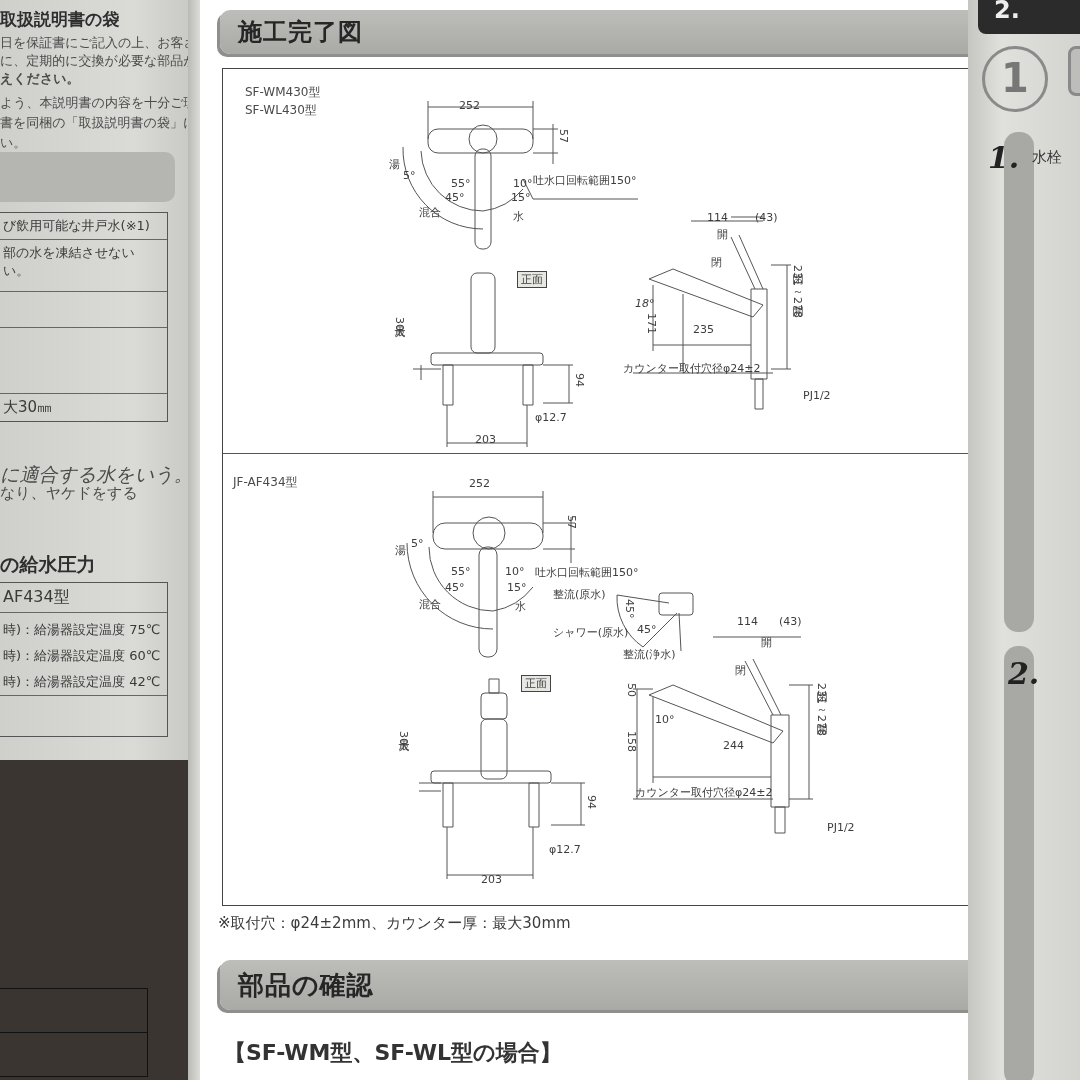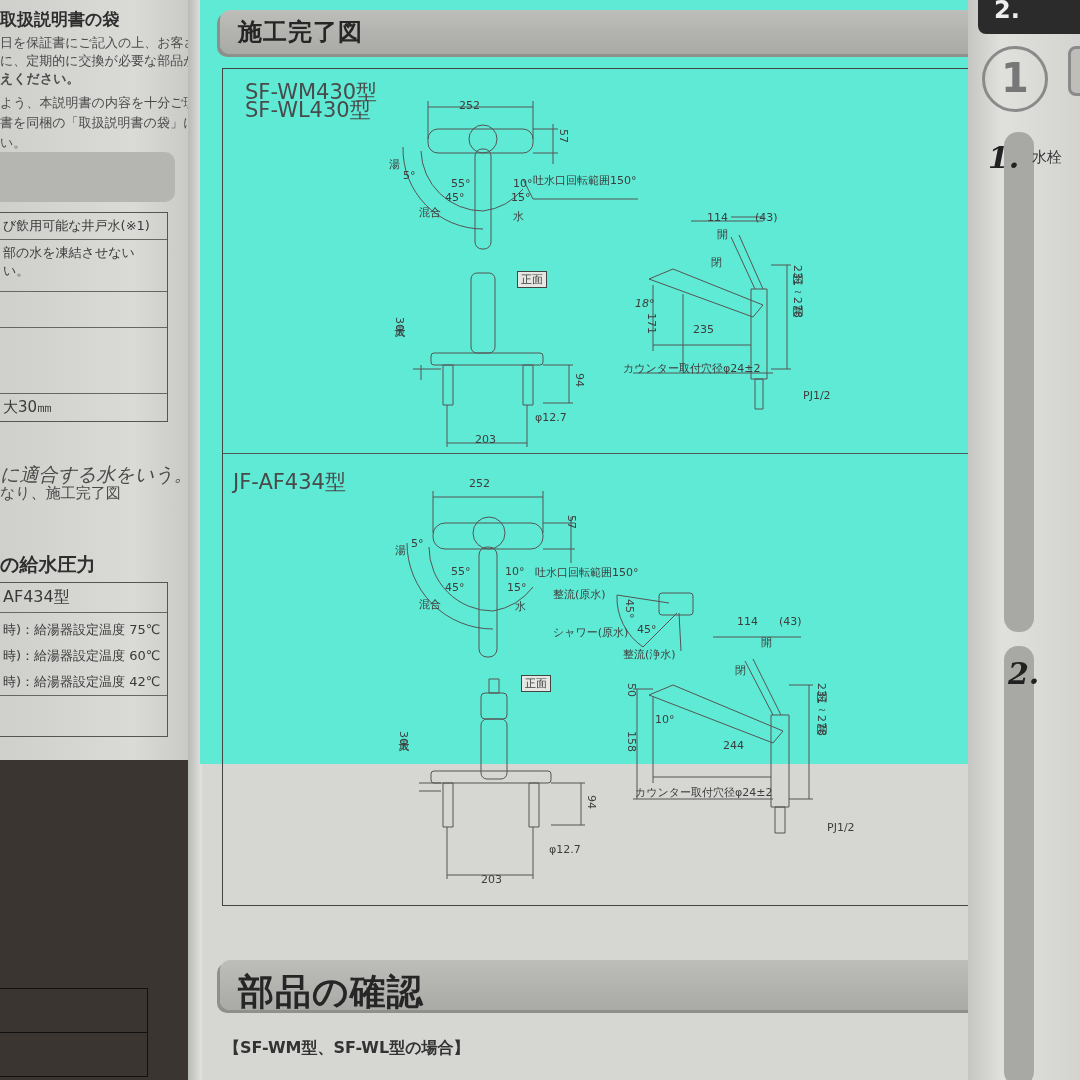--- a/index.html
+++ b/index.html
@@ -30,47 +30,47 @@
   .left-page .dark {
     position: absolute; left: 0; top: 760px; width: 190px; height: 320px;
     background: #3a3530;
   }
   .left-page .dark .box { position: absolute; left: -4px; width: 152px; border: 1.5px solid #111; height: 45px; }
   .gutter { position: absolute; left: 188px; top: 0; width: 14px; height: 1080px;
     background: linear-gradient(90deg, #b9b9b6, #e2e2df); }
 
   
   .main-page {
-    position: absolute; left: 200px; top: 0; width: 770px; height: 764px;
-    background: #5eead4;
+    position: absolute; left: 200px; top: 0; width: 770px; height: 1080px;
+    background: #ffffff;
   }
   .section-bar {
     position: absolute; left: 20px; height: 44px; width: 760px;
     background: linear-gradient(180deg, #bdbdba, #a9a9a6);
     border-radius: 10px 0 0 10px;
     box-shadow: -3px 3px 0 #8f8f8c;
   }
   .section-bar .title {
     position: absolute; left: 18px; top: 6px;
     font-size: 24px; font-weight: bold; color: #262626; letter-spacing: 1px;
   }
   .note { position: absolute; font-size: 14px; color: #3c3c3c; white-space: nowrap; }
   .frame {
     position: absolute; left: 22px; top: 68px; width: 752px; height: 838px;
     border: 1.5px solid #444;
   }
   .frame .divider { position: absolute; left: 0; right: 0; top: 384px; border-top: 1.2px solid #555; }
-  .model-label { position: absolute; font-size: 21px; color: #4a4a4a; line-height: 18px; }
+  .model-label { position: absolute; font-size: 12px; color: #4a4a4a; line-height: 18px; }
   .dim { position: absolute; font-size: 11px; color: #3d3d3d; white-space: nowrap; }
   .dim.v { writing-mode: vertical-rl; }
   .tag { position: absolute; font-size: 11px; border: 1px solid #444; padding: 0 3px; background: #e6e6e3; }
   svg.dwg { position: absolute; overflow: visible; }
   svg.dwg * { vector-effect: non-scaling-stroke; }
 
-  .subhead { position: absolute; font-size: 16px; font-weight: bold; color: #333; white-space: nowrap; }
+  .subhead { position: absolute; font-size: 22px; font-weight: bold; color: #333; white-space: nowrap; }
 
   
   .right-page {
     position: absolute; left: 968px; top: 0; width: 112px; height: 1080px;
     background: linear-gradient(90deg, #c5c5c2, #e0e0dd 30%, #d3d3d0);
     overflow: hidden;
   }
   .right-page .black-head {
     position: absolute; left: 10px; top: -10px; width: 120px; height: 44px;
     background: #2b2b2b; border-radius: 8px;
@@ -104,21 +104,21 @@
     <div class="row" style="height:52px;">
       <div>部の水を凍結させない</div>
       <div>い。</div>
     </div>
     <div class="row" style="height:36px;"></div>
     <div class="row" style="height:66px;"></div>
     <div class="row" style="font-size:15px;">大30㎜</div>
   </div>
 
   <div class="txt" style="left:0;top:462px;font-size:19px;font-style:italic;">に適合する水をいう。</div>
-  <div class="txt" style="left:0;top:484px;font-size:15px;">なり、施工完了図</div>
+  <div class="txt" style="left:0;top:484px;font-size:15px;">なり、ヤケドをする</div>
 
   <div class="txt h" style="left:0;top:552px;font-size:19px;">の給水圧力</div>
   <div class="tbl" style="top:582px;">
     <div class="row" style="font-size:16px;">AF434型</div>
     <div class="row" style="border-bottom:none;padding-top:8px;">時)：給湯器設定温度 75℃</div>
     <div class="row" style="border-bottom:none;">時)：給湯器設定温度 60℃</div>
     <div class="row">時)：給湯器設定温度 42℃</div>
     <div class="row" style="height:40px;"></div>
   </div>
 
@@ -316,23 +316,24 @@
     <div class="dim" style="left:512px;top:594px;">閉</div>
     <div class="dim v" style="left:402px;top:614px;">50</div>
     <div class="dim" style="left:432px;top:644px;">10°</div>
     <div class="dim v" style="left:402px;top:662px;">158</div>
     <div class="dim" style="left:500px;top:670px;">244</div>
     <div class="dim v" style="left:590px;top:614px;">閉231～開278</div>
     <div class="dim" style="left:412px;top:716px;">カウンター取付穴径φ24±2</div>
     <div class="dim" style="left:604px;top:752px;">PJ1/2</div>
   </div>
 
+  <div class="note" style="left:18px;top:914px;font-size:15px;">※取付穴：φ24±2mm、カウンター厚：最大30mm</div>
 
   <div class="section-bar" style="top:960px;height:50px;">
-    <div class="title" style="top:8px;font-size:36px;">部品の確認</div>
+    <div class="title" style="top:8px;font-size:26px;">部品の確認</div>
   </div>
   <div class="subhead" style="left:24px;top:1038px;">【SF-WM型、SF-WL型の場合】</div>
 </div>
 
 <div class="right-page">
   <div class="black-head">
     <span>2.</span>
   </div>
   <div class="circ">1</div>
   <div class="sq"></div>

